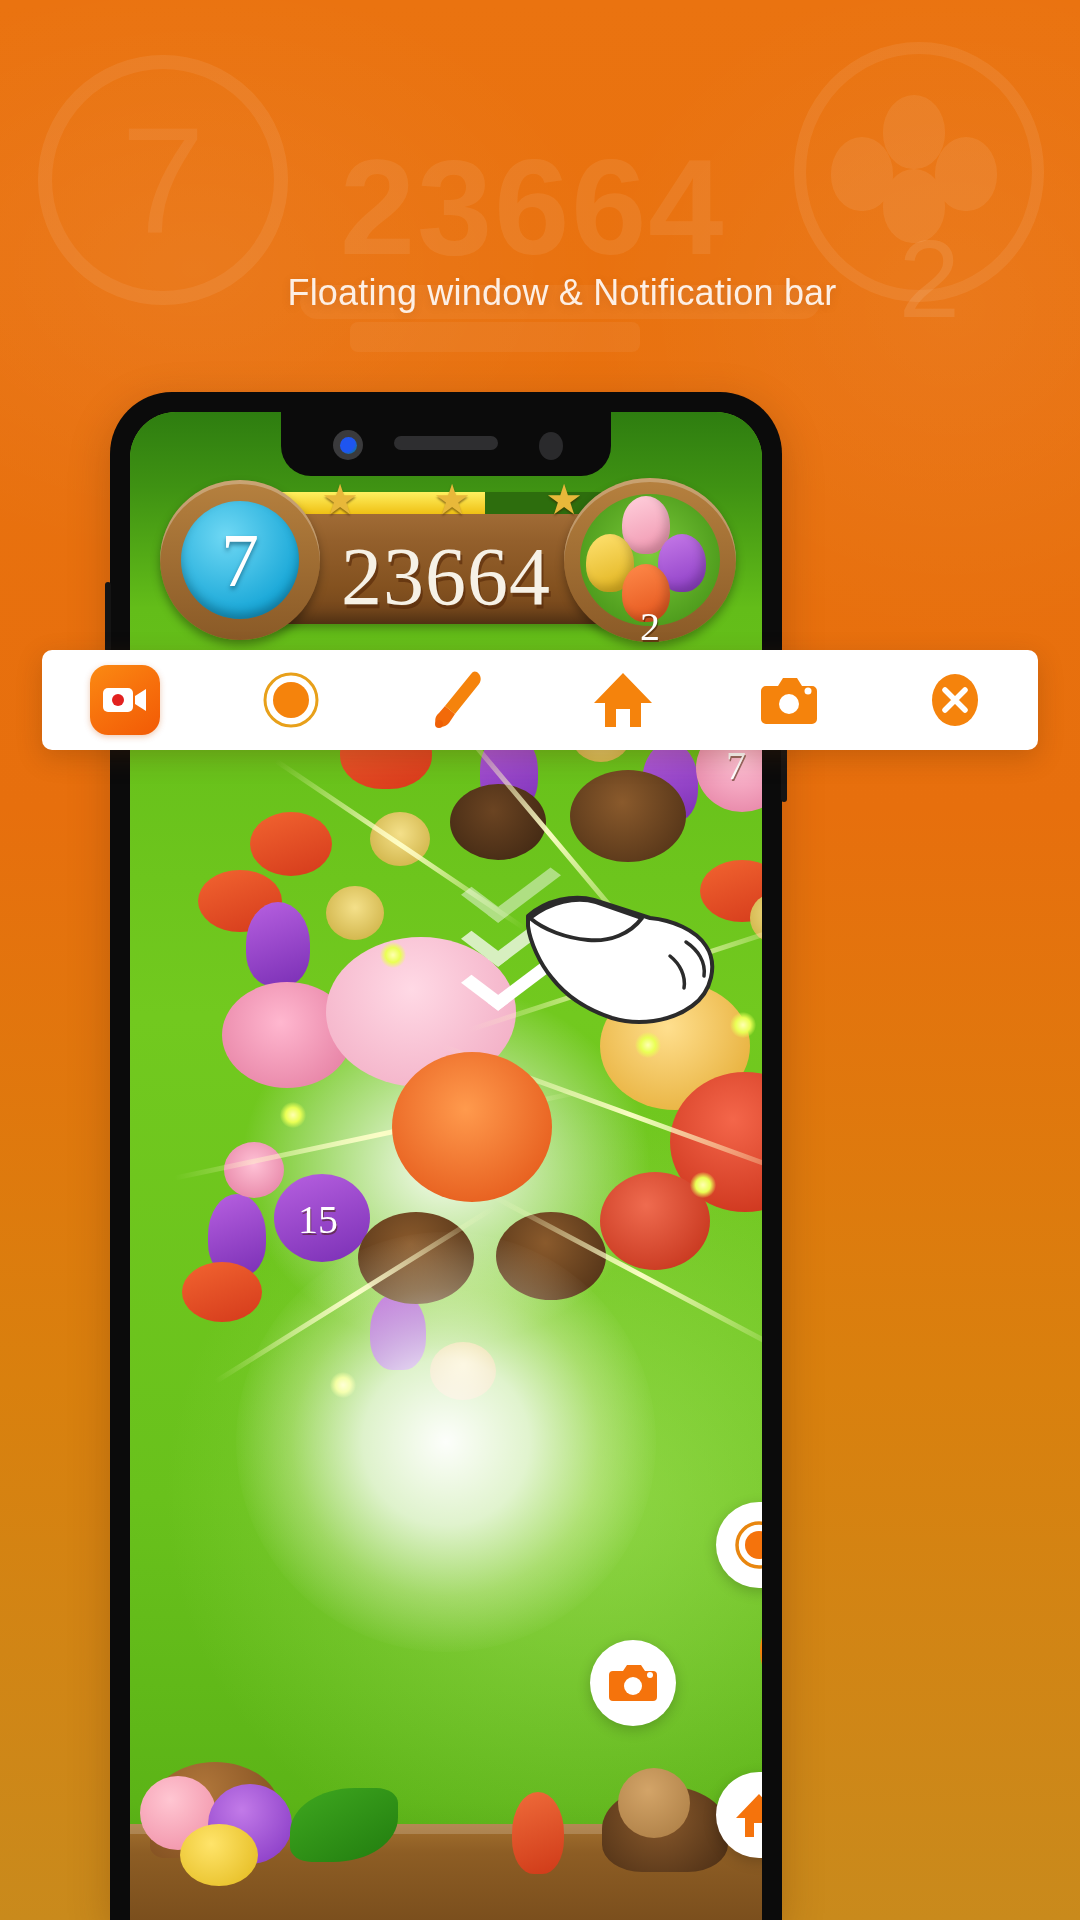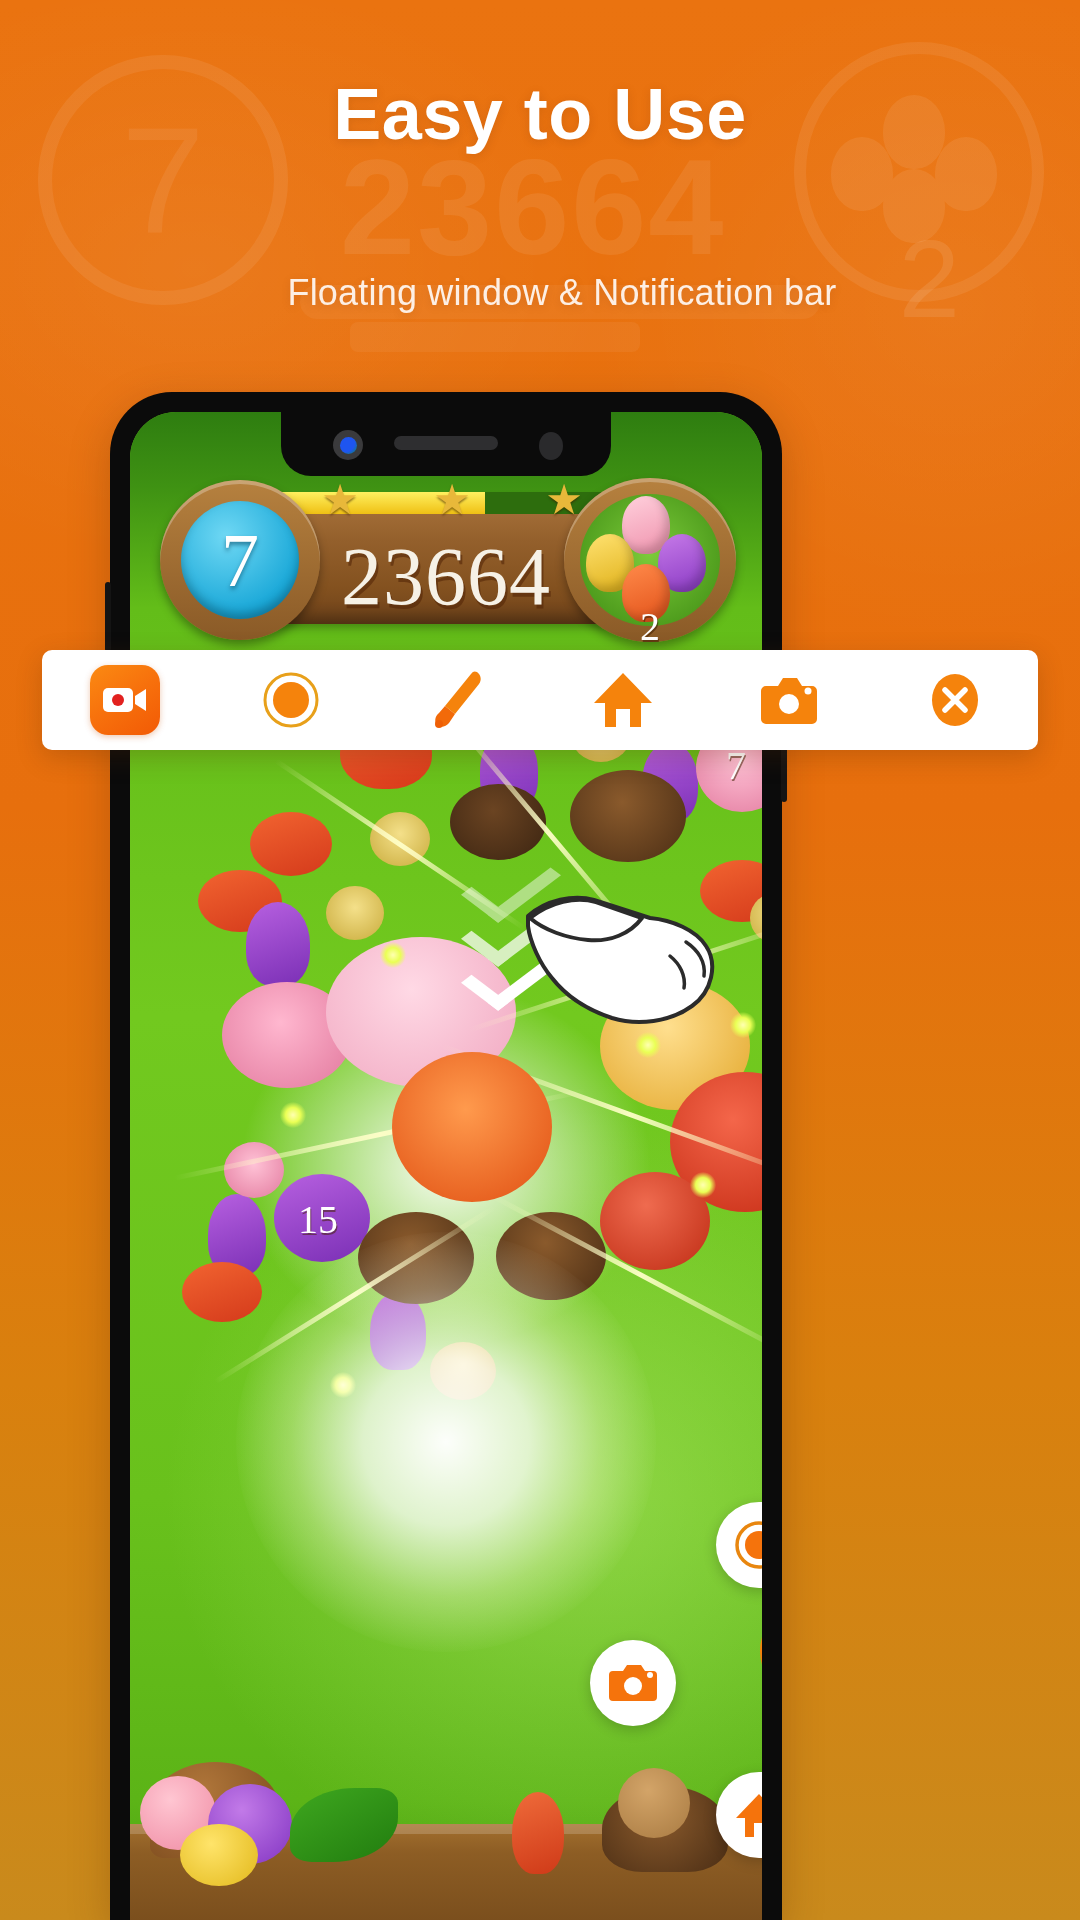--- a/index.html
+++ b/index.html
@@ -289,21 +289,20 @@
 <div class="ghost ghost-circle-r"></div>
 <div class="ghost ghost-blobs">
   <i style="left:58px;top:0;"></i>
     <i style="left:6px;top:42px;"></i>
   <i style="left:110px;top:42px;"></i>
     <i style="left:58px;top:74px;"></i>
 </div>
 <div class="ghost ghost-2">2</div>
 
 <div class="headline">
-  <div>Easy to Use</div>
 </div>
 <div class="subhead">Floating window &amp; Notification bar</div>
 
 <div class="phone">
   <div class="phone-side-l"></div>
   <div class="phone-side-r"></div>
 
   <div class="screen">
     <div class="game-bg"></div>
 

